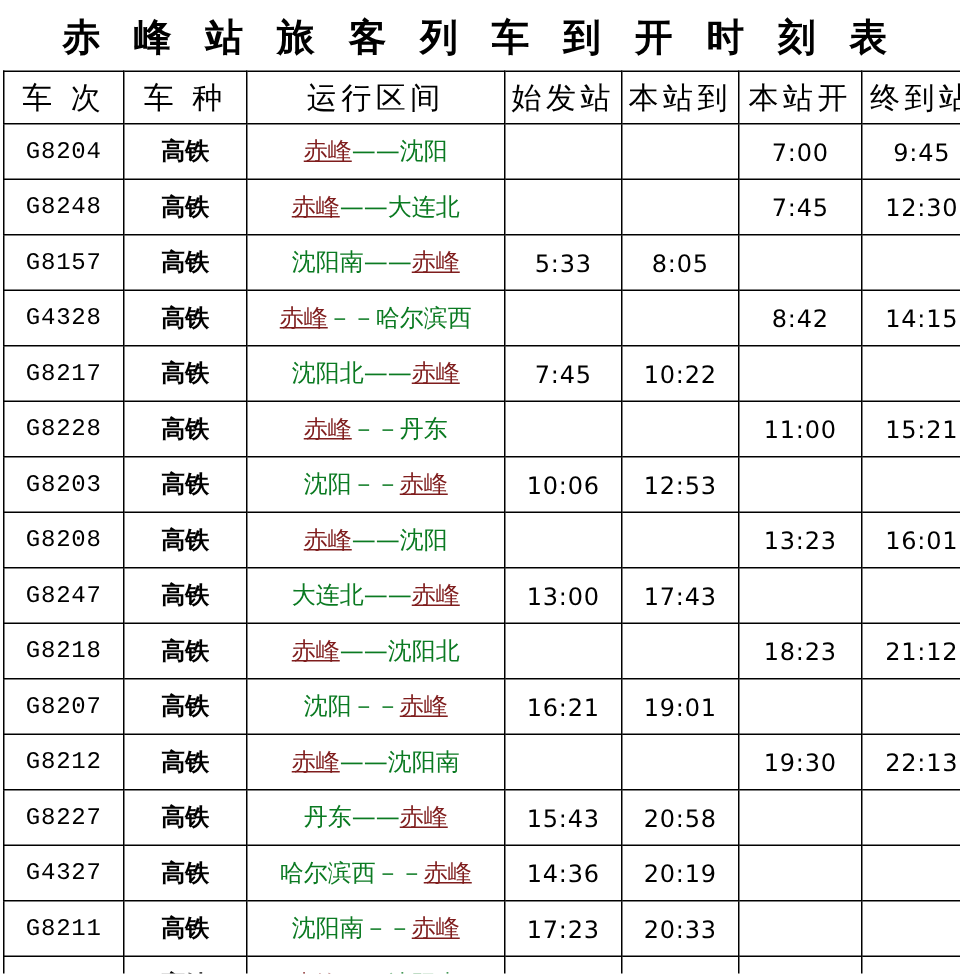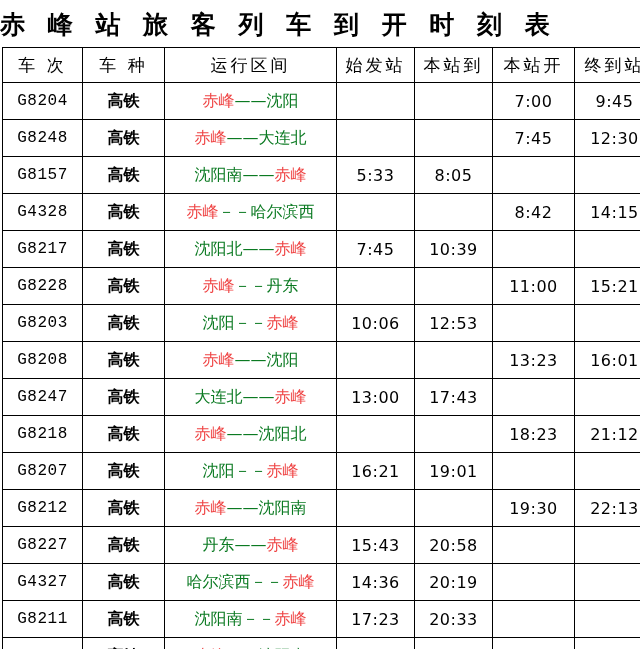--- a/index.html
+++ b/index.html
@@ -14,21 +14,21 @@
     color: #000000;
     overflow: hidden;
   }
   .page {
     width: 640px;
     height: 649px;
     position: relative;
     box-sizing: border-box;
   }
   .title {
-    text-align: left;
+    text-align: center;
     font-size: 25px;
     font-weight: bold;
     letter-spacing: 7px;
     color: #000;
     padding: 8px 0 6px 0;
     font-family: "DejaVu Sans", "Liberation Sans", sans-serif;
     white-space: nowrap;
   }
   table.timetable {
     border-collapse: collapse;
@@ -42,21 +42,21 @@
     height: 36px;
     text-align: center;
     vertical-align: middle;
     font-size: 16px;
     padding: 0;
     overflow: hidden;
     white-space: nowrap;
   }
   table.timetable th {
     font-weight: normal;
-    font-size: 17px;
+    font-size: 20px;
     letter-spacing: 3px;
     height: 34px;
   }
   
   col.c0 { width: 80px; }
   col.c1 { width: 82px; }
   col.c2 { width: 172px; }
   col.c3 { width: 78px; }
   col.c4 { width: 78px; }
   col.c5 { width: 82px; }
@@ -69,21 +69,21 @@
   }
   td.train-type {
     font-size: 16px;
     font-weight: bold;
   }
   td.route {
     font-size: 16px;
     color: #0b7a22;
     letter-spacing: 0px;
   }
-  td.route .city-red { color: #ef4444; }
+  td.route .city-red { color: #7f1d1d; text-decoration: underline; }
   td.route .city-green { color: #0b7a22; }
   td.time {
     font-size: 16px;
     letter-spacing: 0.5px;
   }
   td.empty { }
   tr.last-row td {
     border-bottom: 1px solid #000;
   }
 </style>
@@ -150,21 +150,21 @@
           <td class="time empty"></td>
           <td class="time empty"></td>
           <td class="time">8:42</td>
           <td class="time">14:15</td>
         </tr>
         <tr>
           <td class="train-no">G8217</td>
           <td class="train-type">高铁</td>
           <td class="route"><span class="city-green">沈阳北</span><span class="city-green">——</span><span class="city-red">赤峰</span></td>
           <td class="time">7:45</td>
-          <td class="time">10:39</td>
+          <td class="time">10:22</td>
           <td class="time empty"></td>
           <td class="time empty"></td>
         </tr>
         <tr>
           <td class="train-no">G8228</td>
           <td class="train-type">高铁</td>
           <td class="route"><span class="city-red">赤峰</span><span class="city-green">－－</span><span class="city-green">丹东</span></td>
           <td class="time empty"></td>
           <td class="time empty"></td>
           <td class="time">11:00</td>

